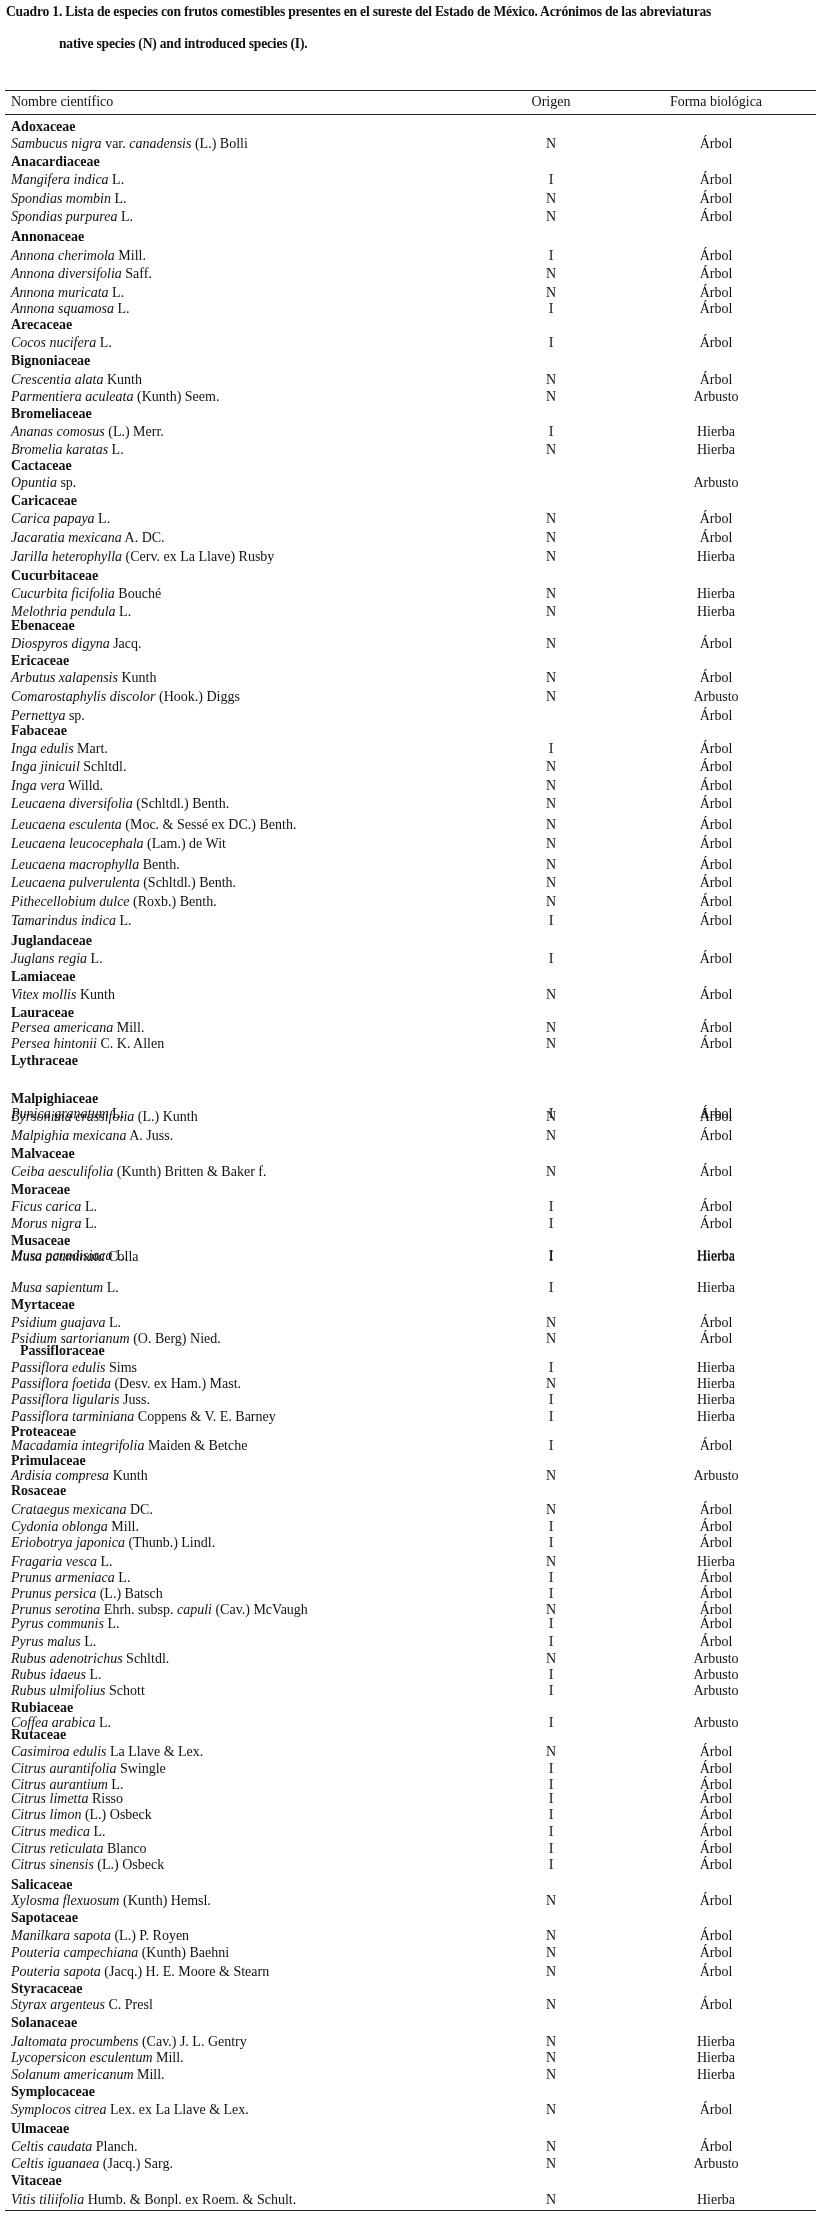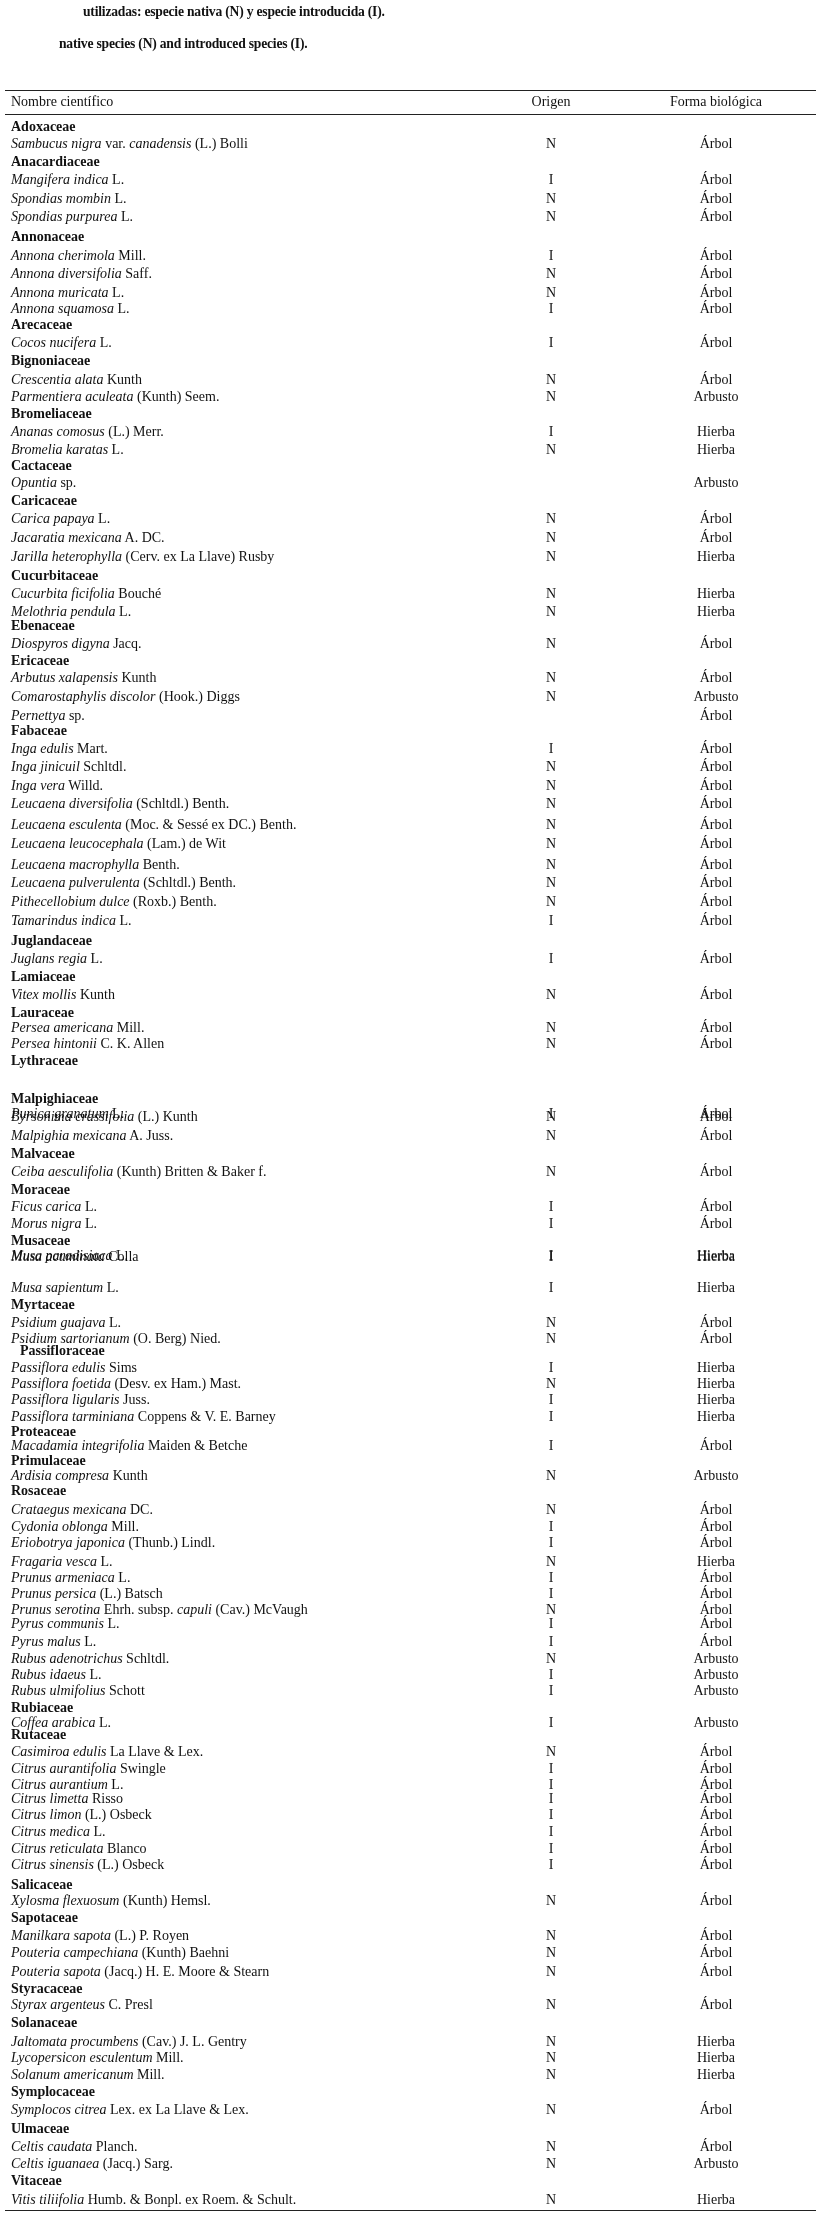--- a/index.html
+++ b/index.html
@@ -18,21 +18,21 @@
   .col3 { left:646px; width:140px; text-align:center; }
   .row { position:absolute; left:0; width:822px; height:17px; font-size:14px; line-height:17px; white-space:nowrap; }
   .row span { position:absolute; top:0; }
   .row.fam .col1 { font-weight:bold; }
   i { font-style:italic; }
 </style>
 </head>
 <body>
 
 <div id="cap-es" class="caption">
-  <span class="ind">utilizadas: especie nativa (N) y especie introducida (I).</span>
+  <span>Cuadro 1. Lista de especies con frutos comestibles presentes en el sureste del Estado de México. Acrónimos de las abreviaturas</span>
 </div>
 <div id="cap-en" class="caption en">
   <span class="ind">native species (N) and introduced species (I).</span>
 </div>
 
 <div class="rule" style="top:90px"></div>
 <div class="thead">
   <span class="col1">Nombre científico</span>
   <span class="col2" style="left:522px;width:58px">Origen</span>
   <span class="col3">Forma biológica</span>

